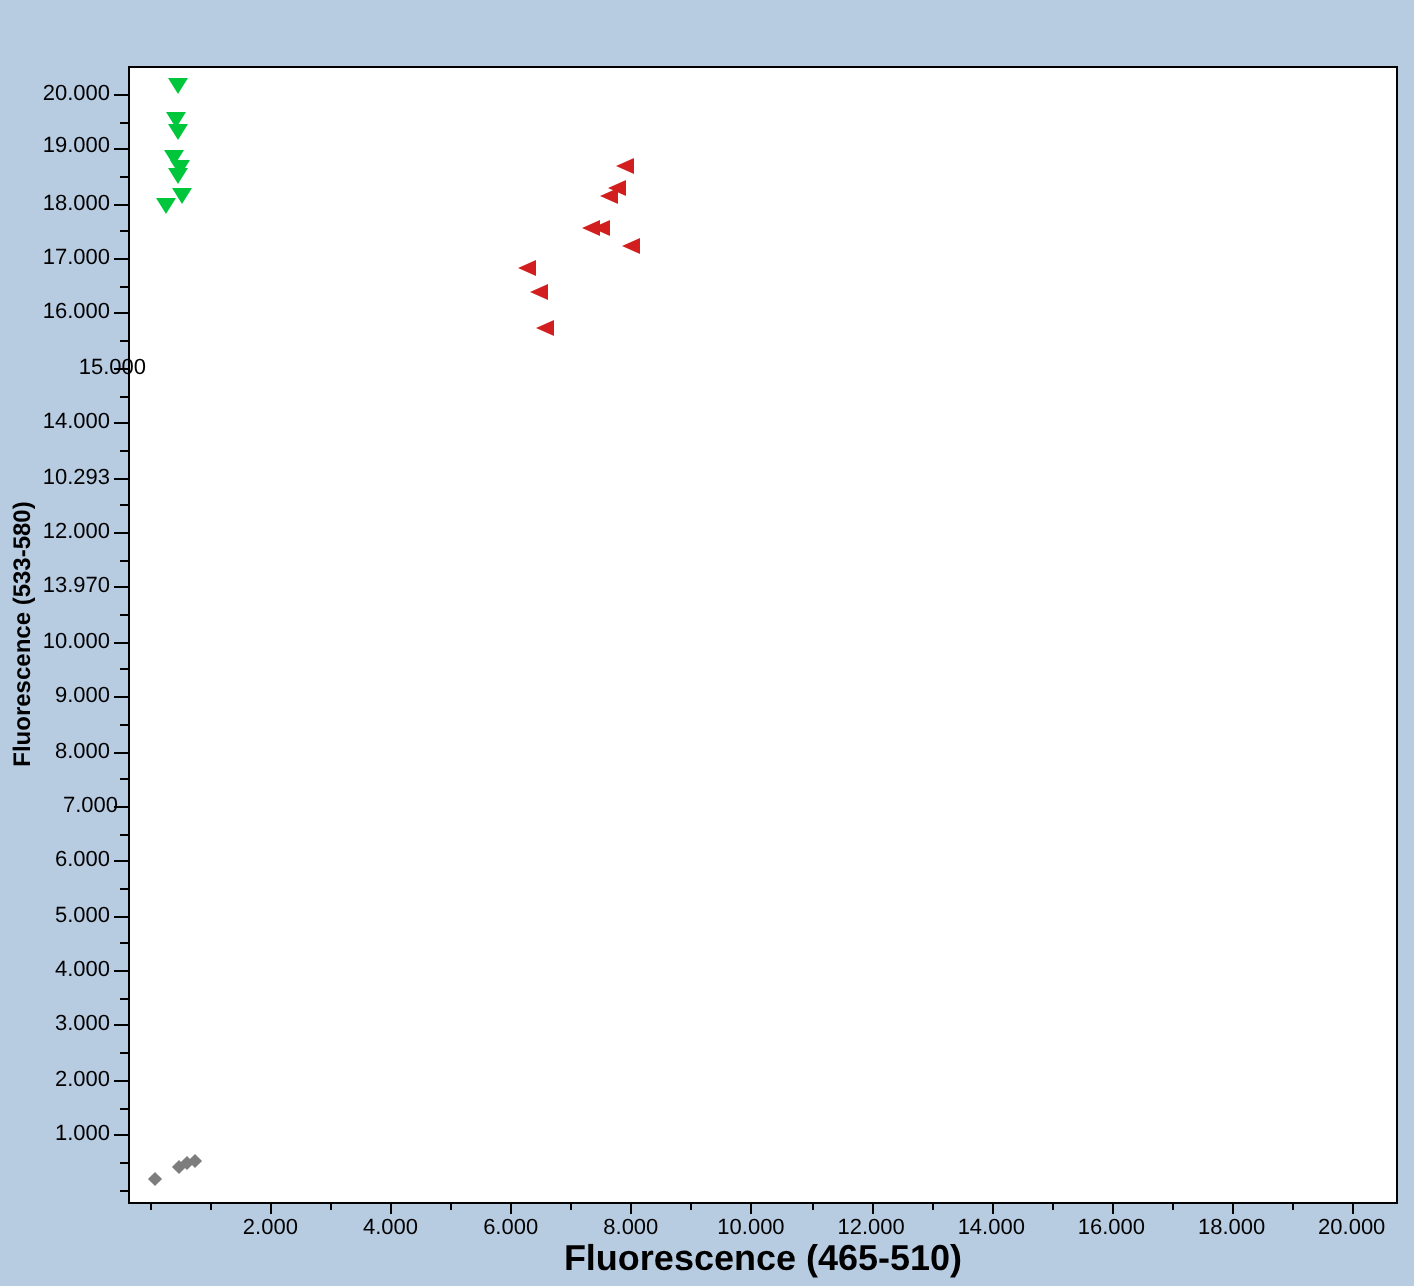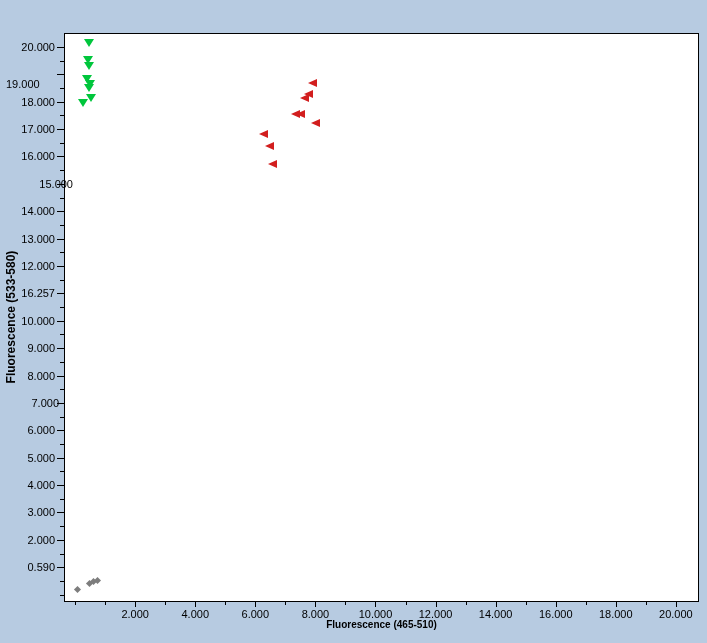--- a/index.html
+++ b/index.html
@@ -11,21 +11,21 @@
   .chart-title{
     position:absolute;top:12px;left:0;width:707px;text-align:center;
     font-size:12px;font-weight:bold;
   }
   .plot-area{
     position:absolute;left:64px;top:33px;width:633px;height:567px;
     background:#ffffff;border:1px solid #000;
   }
   .x-axis-title{
     position:absolute;top:619px;left:64px;width:635px;text-align:center;
-    font-size:10px;font-weight:bold;
+    font-size:18px;font-weight:bold;
   }
   .y-axis-title{
     position:absolute;left:-59px;top:310px;width:140px;height:14px;
     text-align:center;font-size:12px;font-weight:bold;white-space:nowrap;
     transform:rotate(-90deg);transform-origin:center;
   }
   .tick{position:absolute;background:#000;}
   .tick-label{
     position:absolute;font-size:11px;color:#000;line-height:13px;
   }
@@ -64,57 +64,57 @@
       <div class="tick" style="left: 165.228px; top: 602px; width: 1px; height: 3px;"></div>
       <div class="tick" style="left: 225.303px; top: 602px; width: 1px; height: 3px;"></div>
       <div class="tick" style="left: 285.379px; top: 602px; width: 1px; height: 3px;"></div>
       <div class="tick" style="left: 345.455px; top: 602px; width: 1px; height: 3px;"></div>
       <div class="tick" style="left: 405.53px; top: 602px; width: 1px; height: 3px;"></div>
       <div class="tick" style="left: 465.606px; top: 602px; width: 1px; height: 3px;"></div>
       <div class="tick" style="left: 525.682px; top: 602px; width: 1px; height: 3px;"></div>
       <div class="tick" style="left: 585.757px; top: 602px; width: 1px; height: 3px;"></div>
       <div class="tick" style="left: 645.833px; top: 602px; width: 1px; height: 3px;"></div>
       <div class="tick" style="left: 57px; top: 567.225px; width: 7px; height: 1px;"></div>
-      <div class="tick-label" style="left: 6px; top: 561.225px; width: 49px; text-align: right;">0.590</div>
+      <div class="tick-label" style="left: 6px; top: 561.225px; width: 49px; text-align: right;">1.000</div>
       <div class="tick" style="left: 57px; top: 539.843px; width: 7px; height: 1px;"></div>
       <div class="tick-label" style="left: 6px; top: 533.843px; width: 49px; text-align: right;">2.000</div>
       <div class="tick" style="left: 57px; top: 512.461px; width: 7px; height: 1px;"></div>
       <div class="tick-label" style="left: 6px; top: 506.461px; width: 49px; text-align: right;">3.000</div>
       <div class="tick" style="left: 57px; top: 485.078px; width: 7px; height: 1px;"></div>
       <div class="tick-label" style="left: 6px; top: 479.078px; width: 49px; text-align: right;">4.000</div>
       <div class="tick" style="left: 57px; top: 457.696px; width: 7px; height: 1px;"></div>
       <div class="tick-label" style="left: 6px; top: 451.696px; width: 49px; text-align: right;">5.000</div>
       <div class="tick" style="left: 57px; top: 430.314px; width: 7px; height: 1px;"></div>
       <div class="tick-label" style="left: 6px; top: 424.314px; width: 49px; text-align: right;">6.000</div>
       <div class="tick" style="left: 57px; top: 402.932px; width: 7px; height: 1px;"></div>
       <div class="tick-label" style="left: 10px; top: 396.932px; width: 49px; text-align: right;">7.000</div>
       <div class="tick" style="left: 57px; top: 375.55px; width: 7px; height: 1px;"></div>
       <div class="tick-label" style="left: 6px; top: 369.55px; width: 49px; text-align: right;">8.000</div>
       <div class="tick" style="left: 57px; top: 348.168px; width: 7px; height: 1px;"></div>
       <div class="tick-label" style="left: 6px; top: 342.168px; width: 49px; text-align: right;">9.000</div>
       <div class="tick" style="left: 57px; top: 320.786px; width: 7px; height: 1px;"></div>
       <div class="tick-label" style="left: 6px; top: 314.786px; width: 49px; text-align: right;">10.000</div>
       <div class="tick" style="left: 57px; top: 293.404px; width: 7px; height: 1px;"></div>
-      <div class="tick-label" style="left: 6px; top: 287.404px; width: 49px; text-align: right;">16.257</div>
+      <div class="tick-label" style="left: 6px; top: 287.404px; width: 49px; text-align: right;">13.970</div>
       <div class="tick" style="left: 57px; top: 266.022px; width: 7px; height: 1px;"></div>
       <div class="tick-label" style="left: 6px; top: 260.022px; width: 49px; text-align: right;">12.000</div>
       <div class="tick" style="left: 57px; top: 238.64px; width: 7px; height: 1px;"></div>
-      <div class="tick-label" style="left: 6px; top: 232.64px; width: 49px; text-align: right;">13.000</div>
+      <div class="tick-label" style="left: 6px; top: 232.64px; width: 49px; text-align: right;">10.293</div>
       <div class="tick" style="left: 57px; top: 211.257px; width: 7px; height: 1px;"></div>
       <div class="tick-label" style="left: 6px; top: 205.257px; width: 49px; text-align: right;">14.000</div>
       <div class="tick" style="left: 57px; top: 183.875px; width: 7px; height: 1px;"></div>
       <div class="tick-label" style="left: 24px; top: 177.875px; width: 49px; text-align: right;">15.000</div>
       <div class="tick" style="left: 57px; top: 156.493px; width: 7px; height: 1px;"></div>
       <div class="tick-label" style="left: 6px; top: 150.493px; width: 49px; text-align: right;">16.000</div>
       <div class="tick" style="left: 57px; top: 129.111px; width: 7px; height: 1px;"></div>
       <div class="tick-label" style="left: 6px; top: 123.111px; width: 49px; text-align: right;">17.000</div>
       <div class="tick" style="left: 57px; top: 101.729px; width: 7px; height: 1px;"></div>
       <div class="tick-label" style="left: 6px; top: 95.7291px; width: 49px; text-align: right;">18.000</div>
       <div class="tick" style="left: 57px; top: 74.347px; width: 7px; height: 1px;"></div>
-      <div class="tick-label" style="left: 6px; top: 78px; width: 49px; text-align: left;">19.000</div>
+      <div class="tick-label" style="left: 6px; top: 67px; width: 49px; text-align: right;">19.000</div>
       <div class="tick" style="left: 57px; top: 46.9649px; width: 7px; height: 1px;"></div>
       <div class="tick-label" style="left: 6px; top: 40.9649px; width: 49px; text-align: right;">20.000</div>
       <div class="tick" style="left: 60px; top: 594.607px; width: 4px; height: 1px;"></div>
       <div class="tick" style="left: 60px; top: 580.916px; width: 4px; height: 1px;"></div>
       <div class="tick" style="left: 60px; top: 553.534px; width: 4px; height: 1px;"></div>
       <div class="tick" style="left: 60px; top: 526.152px; width: 4px; height: 1px;"></div>
       <div class="tick" style="left: 60px; top: 498.769px; width: 4px; height: 1px;"></div>
       <div class="tick" style="left: 60px; top: 471.387px; width: 4px; height: 1px;"></div>
       <div class="tick" style="left: 60px; top: 444.005px; width: 4px; height: 1px;"></div>
       <div class="tick" style="left: 60px; top: 416.623px; width: 4px; height: 1px;"></div>

